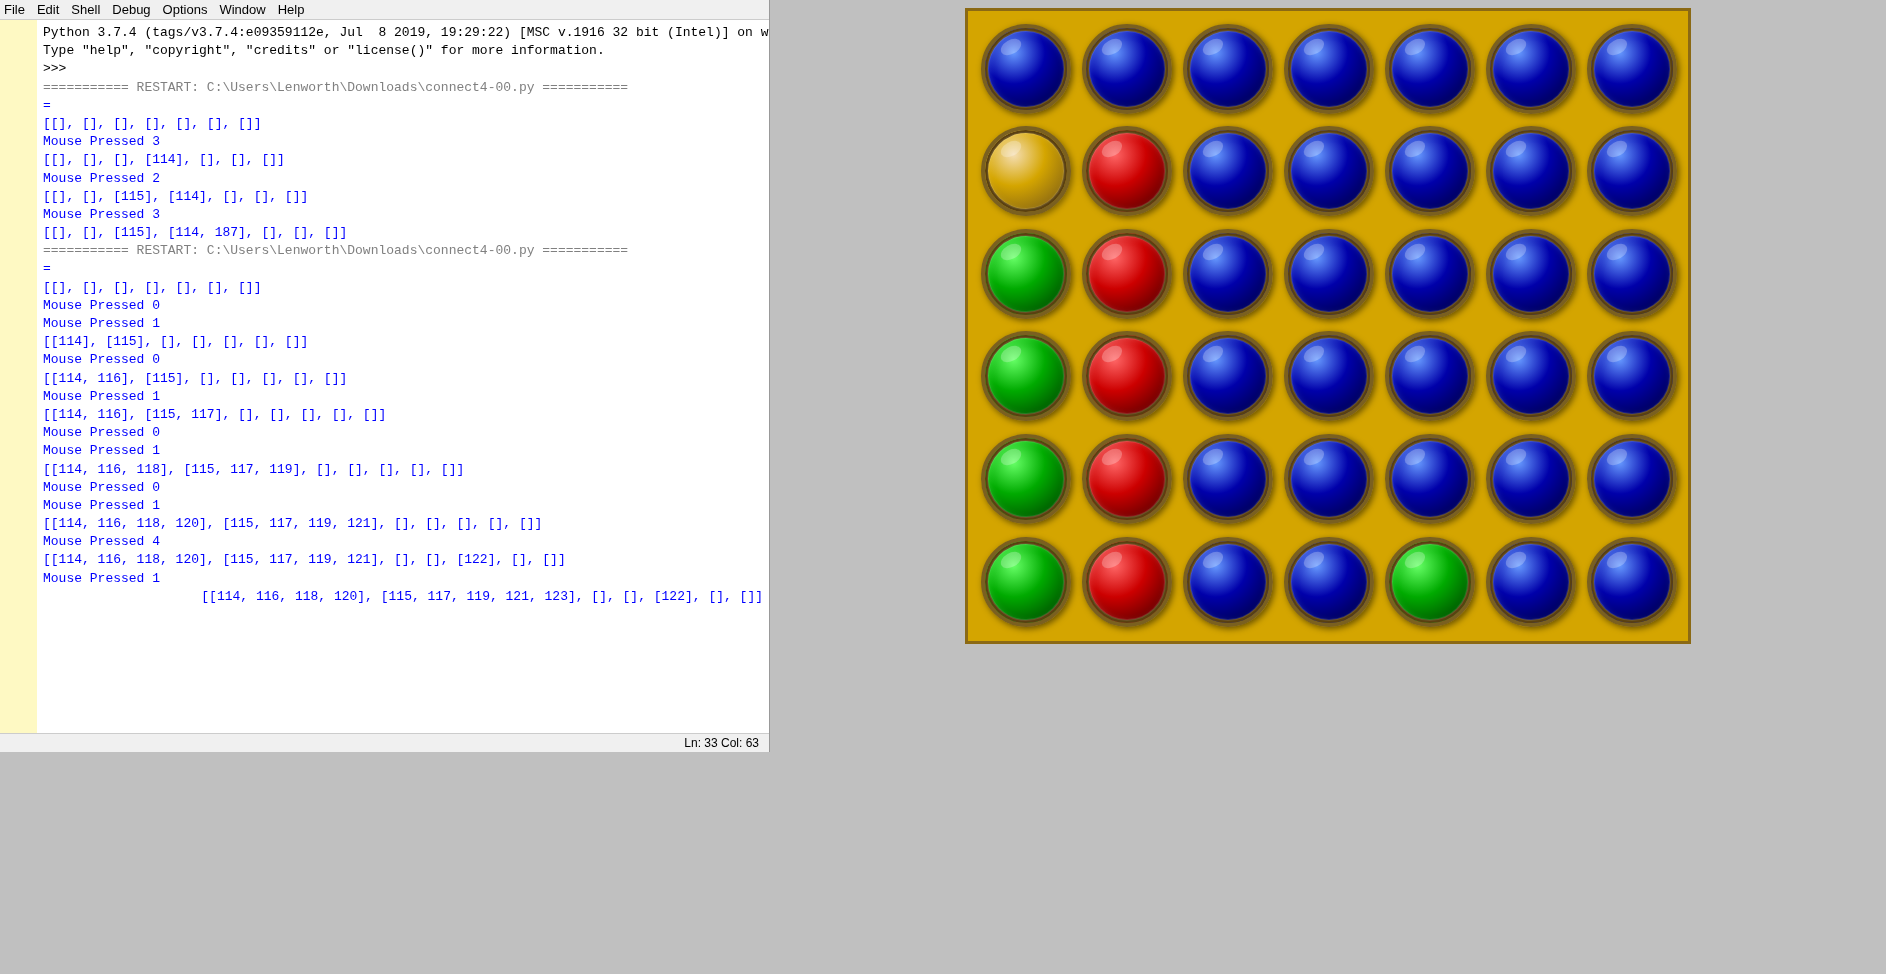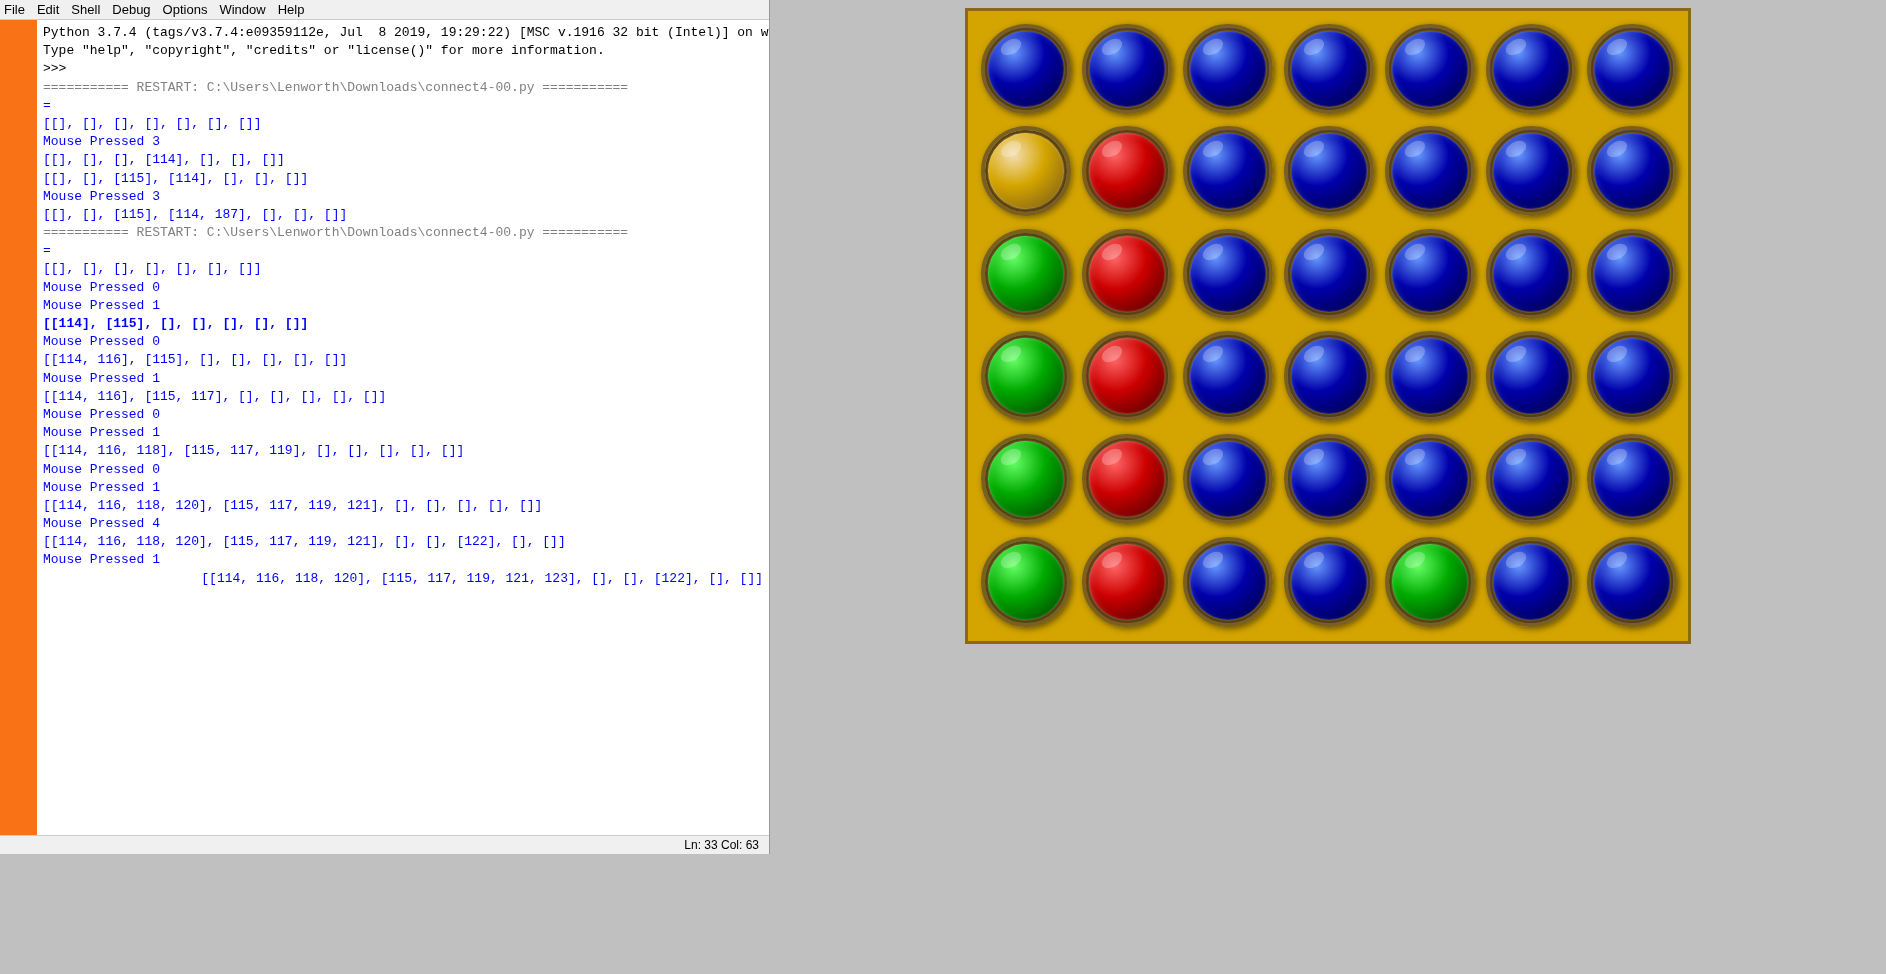--- a/index.html
+++ b/index.html
@@ -8,22 +8,22 @@
       width: 1886px;
       height: 974px;
       background: #c0c0c0;
       font-family: 'Courier New', monospace;
       overflow: hidden;
     }
 
     
     #left-panel {
       width: 770px;
-      height: 854px;
-      background: #f97316;
+      height: 752px;
+      background: #fef9c3;
       display: flex;
       flex-direction: column;
       border-right: 1px solid #999;
     }
 
     #menu-bar {
       background: #f0f0f0;
       border-bottom: 1px solid #ccc;
       padding: 2px 4px;
       display: flex;
@@ -166,30 +166,31 @@
   <div id="shell-content">
     <div style="color:#000; white-space:pre; font-size:13px; line-height:1.4;">Python 3.7.4 (tags/v3.7.4:e09359112e, Jul  8 2019, 19:29:22) [MSC v.1916 32 bit (Intel)] on win32
 Type "help", "copyright", "credits" or "license()" for more information.
 &gt;&gt;&gt; </div>
     <div id="shell-lines-container">
         <div class="shell-line" style="color: rgb(128, 128, 128);">=========== RESTART: C:\Users\Lenworth\Downloads\connect4-00.py ===========</div>
         <div class="shell-line" style="color: rgb(0, 0, 255);">=</div>
         <div class="shell-line" style="color: rgb(0, 0, 255);">[[], [], [], [], [], [], []]</div>
         <div class="shell-line" style="color: rgb(0, 0, 255);">Mouse Pressed 3</div>
         <div class="shell-line" style="color: rgb(0, 0, 255);">[[], [], [], [114], [], [], []]</div>
+        <div class="shell-line" style="color: rgb(0, 0, 255);">Mouse Pressed 2</div>
         <div class="shell-line" style="color: rgb(0, 0, 255);">[[], [], [115], [114], [], [], []]</div>
         <div class="shell-line" style="color: rgb(0, 0, 255);">Mouse Pressed 3</div>
         <div class="shell-line" style="color: rgb(0, 0, 255);">[[], [], [115], [114, 187], [], [], []]</div>
         <div class="shell-line" style="color: rgb(0, 0, 255);"></div>
         <div class="shell-line" style="color: rgb(128, 128, 128);">=========== RESTART: C:\Users\Lenworth\Downloads\connect4-00.py ===========</div>
         <div class="shell-line" style="color: rgb(0, 0, 255);">=</div>
         <div class="shell-line" style="color: rgb(0, 0, 255);">[[], [], [], [], [], [], []]</div>
         <div class="shell-line" style="color: rgb(0, 0, 255);">Mouse Pressed 0</div>
         <div class="shell-line" style="color: rgb(0, 0, 255);">Mouse Pressed 1</div>
-        <div class="shell-line" style="color: rgb(0, 0, 255); font-weight: bold;">[[114], [115], [], [], [], [], []]</div>
+        <div class="shell-line" style="color: rgb(0, 0, 255);">[[114], [115], [], [], [], [], []]</div>
         <div class="shell-line" style="color: rgb(0, 0, 255);">Mouse Pressed 0</div>
         <div class="shell-line" style="color: rgb(0, 0, 255);">[[114, 116], [115], [], [], [], [], []]</div>
         <div class="shell-line" style="color: rgb(0, 0, 255);">Mouse Pressed 1</div>
         <div class="shell-line" style="color: rgb(0, 0, 255);">[[114, 116], [115, 117], [], [], [], [], []]</div>
         <div class="shell-line" style="color: rgb(0, 0, 255);">Mouse Pressed 0</div>
         <div class="shell-line" style="color: rgb(0, 0, 255);">Mouse Pressed 1</div>
         <div class="shell-line" style="color: rgb(0, 0, 255);">[[114, 116, 118], [115, 117, 119], [], [], [], [], []]</div>
         <div class="shell-line" style="color: rgb(0, 0, 255);">Mouse Pressed 0</div>
         <div class="shell-line" style="color: rgb(0, 0, 255);">Mouse Pressed 1</div>
         <div class="shell-line" style="color: rgb(0, 0, 255);">[[114, 116, 118, 120], [115, 117, 119, 121], [], [], [], [], []]</div>

